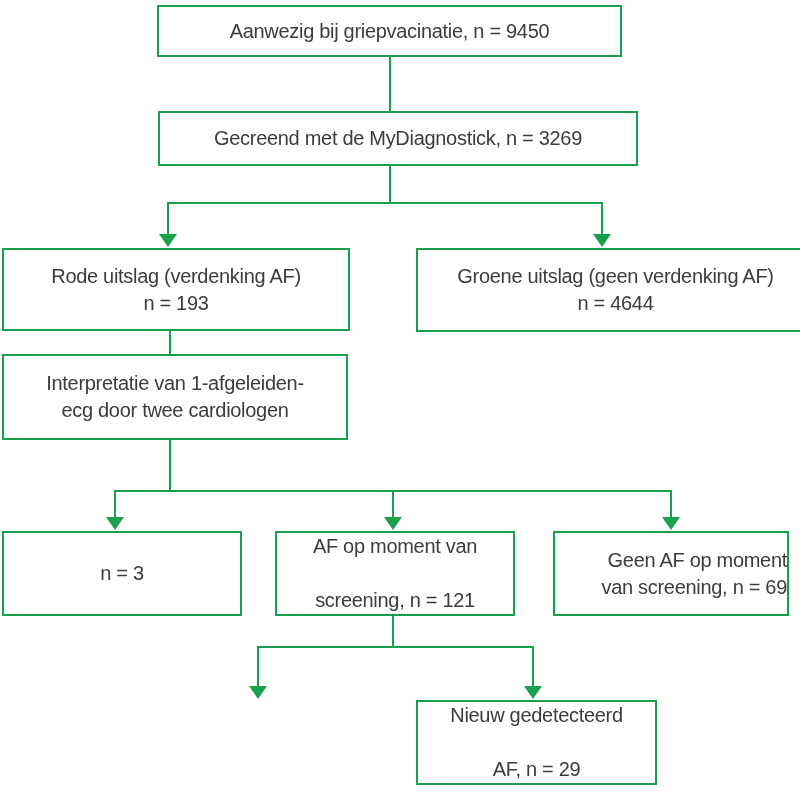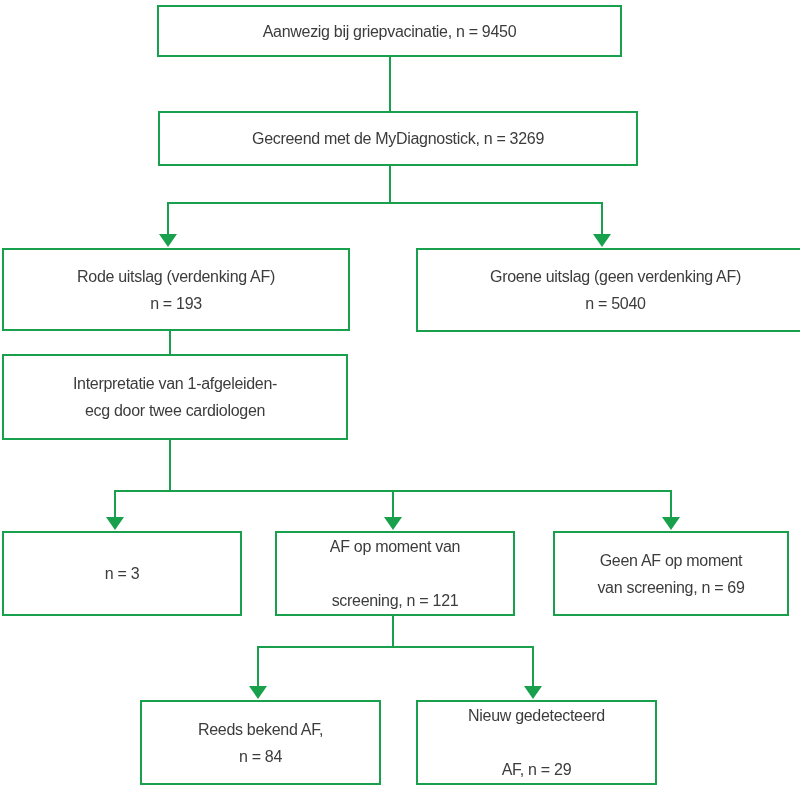--- a/index.html
+++ b/index.html
@@ -34,34 +34,34 @@
   .node{
     position:absolute;
     box-sizing:border-box;
     border:2px solid var(--line);
     background:var(--bg);
     display:flex;
     flex-direction:column;
     justify-content:center;
     align-items:center;
     text-align:center;
-    font-size:16px;
+    font-size:20px;
     line-height:27px;
     letter-spacing:-0.3px;
     white-space:nowrap;
   }
   
   .n-attended        {left:157px; top:5px;   width:465px; height:52px;}
   .n-screened        {left:158px; top:111px; width:480px; height:55px;}
   .n-red-result      {left:2px;   top:248px; width:348px; height:83px;align-items:center;}
   .n-green-result    {left:416px; top:248px; width:399px; height:84px;}
   .n-interpretation  {left:2px;   top:354px; width:346px; height:86px;}
   .n-not-assessable  {left:2px;   top:531px; width:240px; height:85px;}
   .n-af-screening    {left:275px; top:531px; width:240px; height:85px;justify-content:space-between;}
-  .n-no-af-screening {left:553px; top:531px; width:236px; height:85px;}
+  .n-no-af-screening {left:553px; top:531px; width:236px; height:85px;align-items:flex-end;}
   .n-known-af        {left:140px; top:700px; width:241px; height:85px;}
   .n-new-af          {left:416px; top:700px; width:241px; height:85px;justify-content:space-between;}
 </style>
 </head>
 <body>
 
 <div class="canvas">
 
   <svg class="connectors" viewBox="0 0 800 791" xmlns="http://www.w3.org/2000/svg">
 
@@ -91,21 +91,21 @@
     <span>Gecreend met de MyDiagnostick, n = 3269</span>
   </div>
 
   <div class="node n-red-result">
     <span>Rode uitslag (verdenking AF)</span>
     <span>n = 193</span>
   </div>
 
   <div class="node n-green-result">
     <span>Groene uitslag (geen verdenking AF)</span>
-    <span>n = 5040</span>
+    <span>n = 4644</span>
   </div>
 
   <div class="node n-interpretation">
     <span>Interpretatie van 1-afgeleiden-</span>
     <span>ecg door twee cardiologen</span>
   </div>
 
   <div class="node n-not-assessable">
     <span>n = 3</span>
   </div>
@@ -113,23 +113,19 @@
   <div class="node n-af-screening">
     <span>AF op moment van</span>
     <span>screening, n = 121</span>
   </div>
 
   <div class="node n-no-af-screening">
     <span>Geen AF op moment</span>
     <span>van screening, n = 69</span>
   </div>
 
-  <div class="node n-known-af">
-    <span>Reeds bekend AF,</span>
-    <span>n = 84</span>
-  </div>
 
   <div class="node n-new-af">
     <span>Nieuw gedetecteerd</span>
     <span>AF, n = 29</span>
   </div>
 
 </div>
 
 </body></html>

